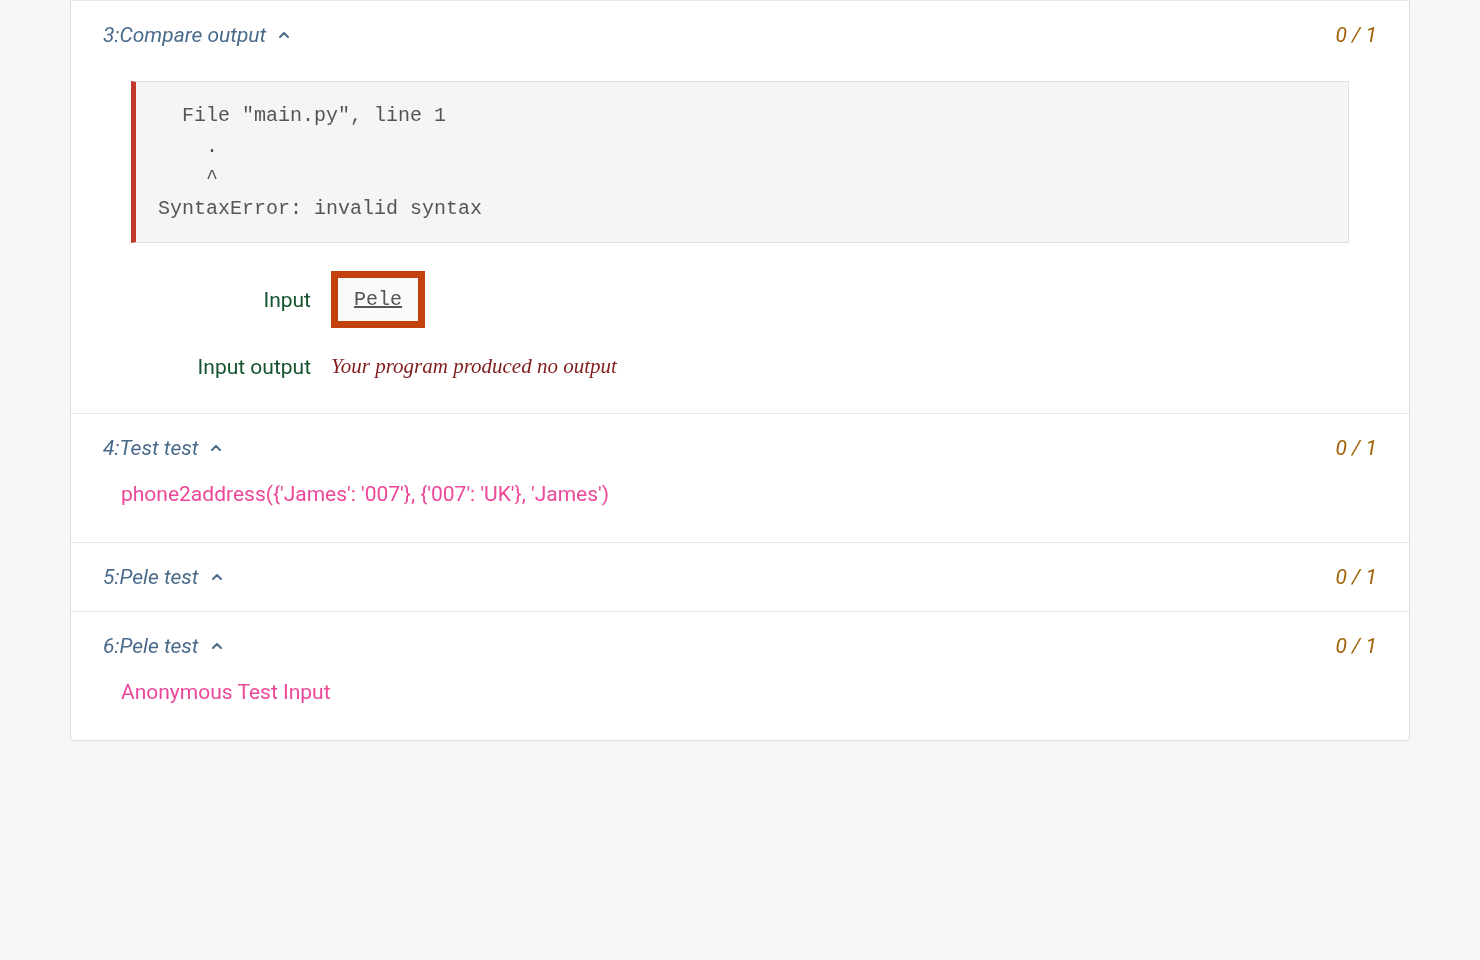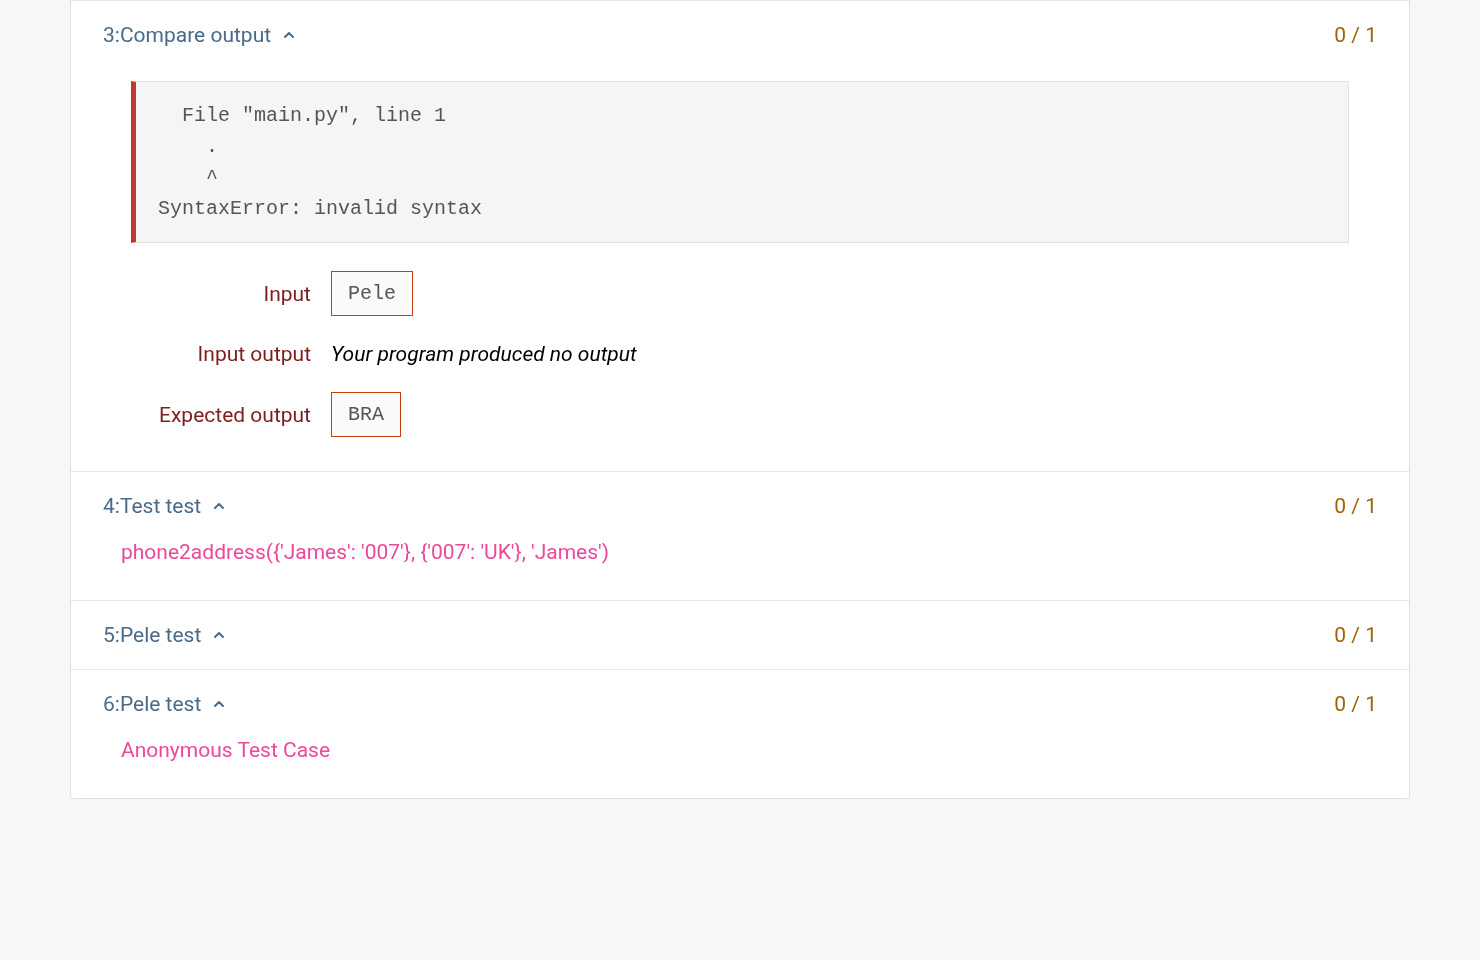--- a/index.html
+++ b/index.html
@@ -22,20 +22,21 @@
   .section {
     border-top: 1px solid #e8e8e8;
     padding: 0;
   }
   .section-header {
     display: flex;
     justify-content: space-between;
     align-items: flex-end;
     padding: 22px 32px 22px 32px;
     cursor: pointer;
+    font-style: italic;
   }
   .section-title-wrap {
     display: flex;
     align-items: center;
     gap: 10px;
   }
   .section-title {
     color: #4a6a8a;
     font-size: 21px;
     font-weight: 400;
@@ -69,36 +70,38 @@
   }
   .kv-row {
     display: flex;
     align-items: center;
     margin-bottom: 26px;
   }
   .kv-row:last-child { margin-bottom: 6px; }
   .kv-label {
     width: 200px;
     text-align: right;
-    color: #7f1d1d;
+    color: #14532d;
     font-size: 21px;
     padding-right: 20px;
   }
   .kv-value-box {
-    border: 1px solid #c2410c;
+    border: 7px solid #c2410c;
     background: #fafafa;
     padding: 10px 16px;
     font-family: "Menlo", "Consolas", "Courier New", monospace;
     font-size: 20px;
     color: #555;
+    text-decoration: underline;
   }
   .kv-value-err {
-    color: #000000;
+    color: #7f1d1d;
     font-style: italic;
     font-size: 21px;
+    font-family: Liberation Serif, serif;
   }
   .section-desc {
     padding: 0 50px 36px 50px;
     color: #ec4899;
     font-size: 21px;
   }
 </style>
 </head>
 <body>
 
@@ -123,24 +126,20 @@
 SyntaxError: invalid syntax</div>
 
     <div class="kv-rows">
       <div class="kv-row">
         <div class="kv-label">Input</div>
         <div class="kv-value-box">Pele</div>
       </div>
       <div class="kv-row">
         <div class="kv-label">Input output</div>
         <div class="kv-value-err">Your program produced no output</div>
-      </div>
-      <div class="kv-row">
-        <div class="kv-label">Expected output</div>
-        <div class="kv-value-box">BRA</div>
       </div>
     </div>
   </div>
 
   <div class="section">
     <div class="section-header">
       <div class="section-title-wrap">
         <span class="section-title">4:Test test</span>
         <span class="chevron">
           <svg viewBox="0 0 24 24" fill="none" stroke="currentColor" stroke-width="3" stroke-linecap="round" stroke-linejoin="round">
@@ -172,16 +171,16 @@
       <div class="section-title-wrap">
         <span class="section-title">6:Pele test</span>
         <span class="chevron">
           <svg viewBox="0 0 24 24" fill="none" stroke="currentColor" stroke-width="3" stroke-linecap="round" stroke-linejoin="round">
               <polyline points="18 15 12 9 6 15"></polyline>
             </svg>
         </span>
       </div>
       <span class="score">0 / 1</span>
     </div>
-    <div class="section-desc">Anonymous Test Case</div>
+    <div class="section-desc">Anonymous Test Input</div>
   </div>
 
 </div>
 
 </body></html>

